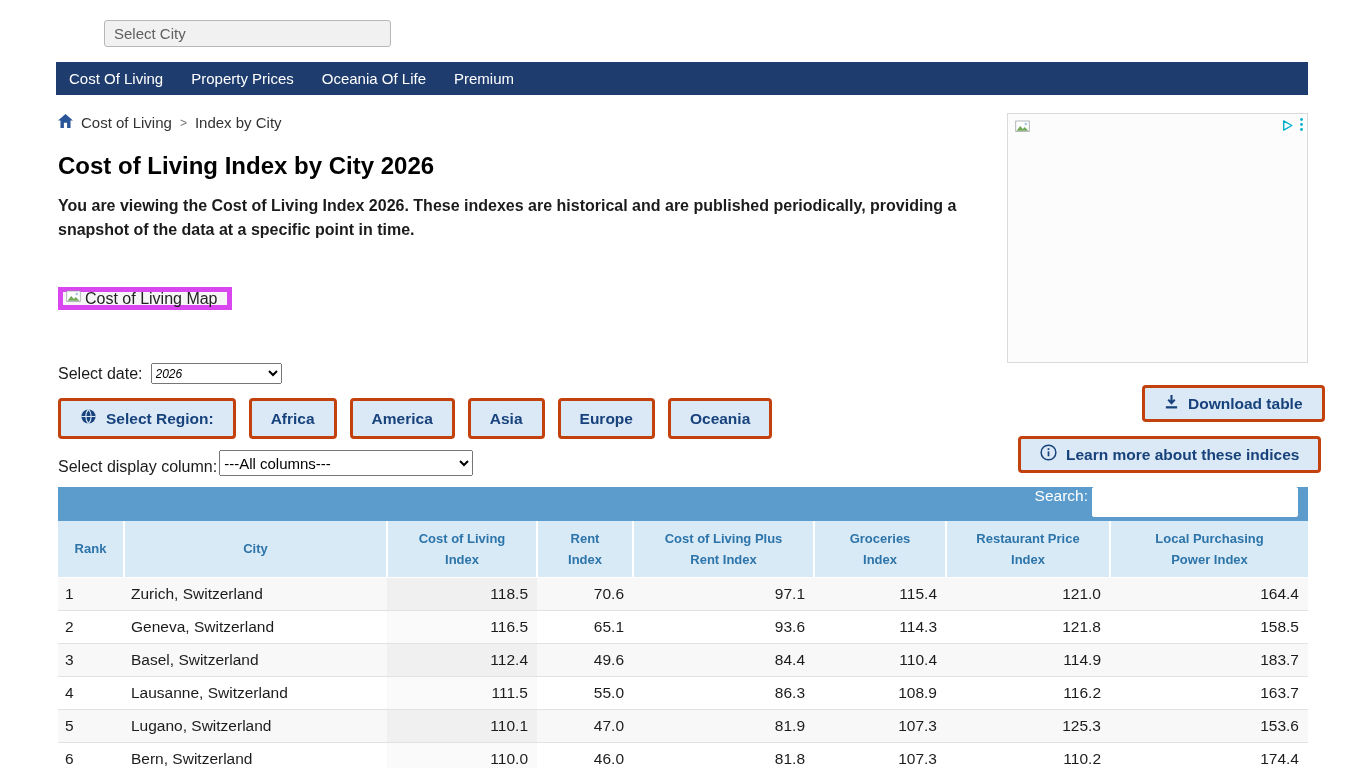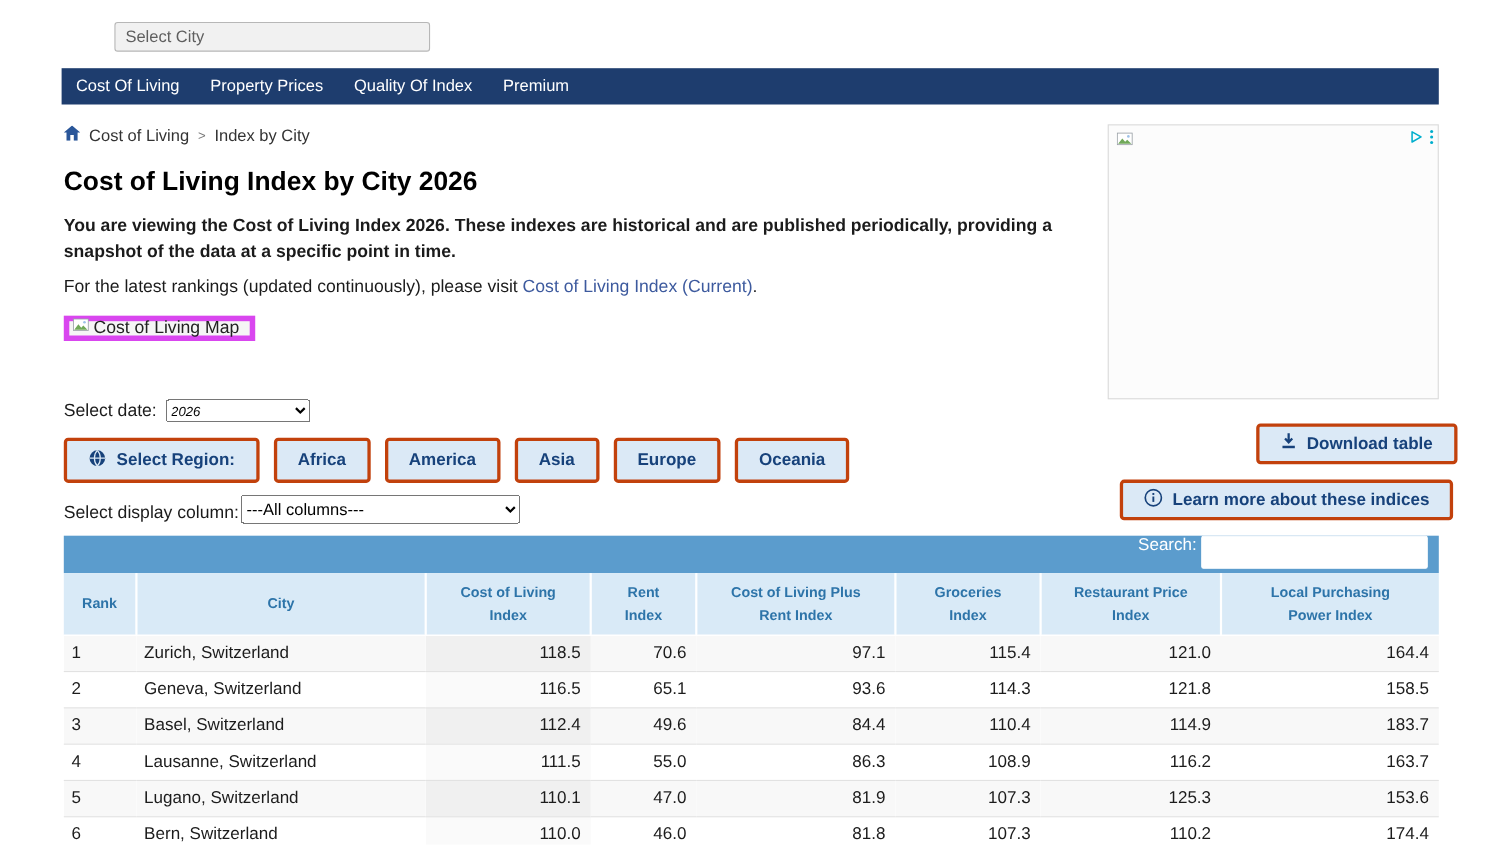--- a/index.html
+++ b/index.html
@@ -80,40 +80,39 @@
 </head>
 <body>
 
 <div class="page">
 
   <input class="city-input" type="text" placeholder="Select City" style="">
 
   <nav class="nav">
     <a href="#">Cost Of Living</a>
     <a href="#">Property Prices</a>
-    <a href="#">Quality Of Index</a>
+    <a href="#">Oceania Of Life</a>
     <a href="#">Premium</a>
   </nav>
 
   <div class="breadcrumb">
     <span>
       <svg width="15" height="14" viewBox="0 0 16 15">
           <path d="M8 0 L16 7 H13.4 V15 H9.7 V9.4 H6.3 V15 H2.6 V7 H0 Z" fill="#2a5699"></path>
         </svg>
     </span>
     <a href="#">Cost of Living</a>
     <span class="crumb-sep">&gt;</span>
     <a href="#">Index by City</a>
   </div>
 
   <h1>Cost of Living Index by City 2026</h1>
 
   <p class="p1">You are viewing the Cost of Living Index 2026. These indexes are historical and are published periodically, providing a snapshot of the data at a specific point in time.</p>
 
-  <p class="p2"><span>For the latest rankings (updated continuously), please visit </span><a href="#">Cost of Living Index (Current)</a><span>.</span></p>
 
   <div class="map-ph">
     <span>
       <svg width="15" height="14" viewBox="0 0 20 18">
           <rect x="1" y="1" width="18" height="14" fill="#ffffff" stroke="#9aa0a6"></rect>
           <path d="M2 14 L7 7.5 L10.5 11.5 L13 9 L18 14 Z" fill="#71a95a"></path>
           <circle cx="14.4" cy="5" r="1.6" fill="#9ec2e8"></circle>
         </svg>
     </span>
     <span>Cost of Living Map</span>

